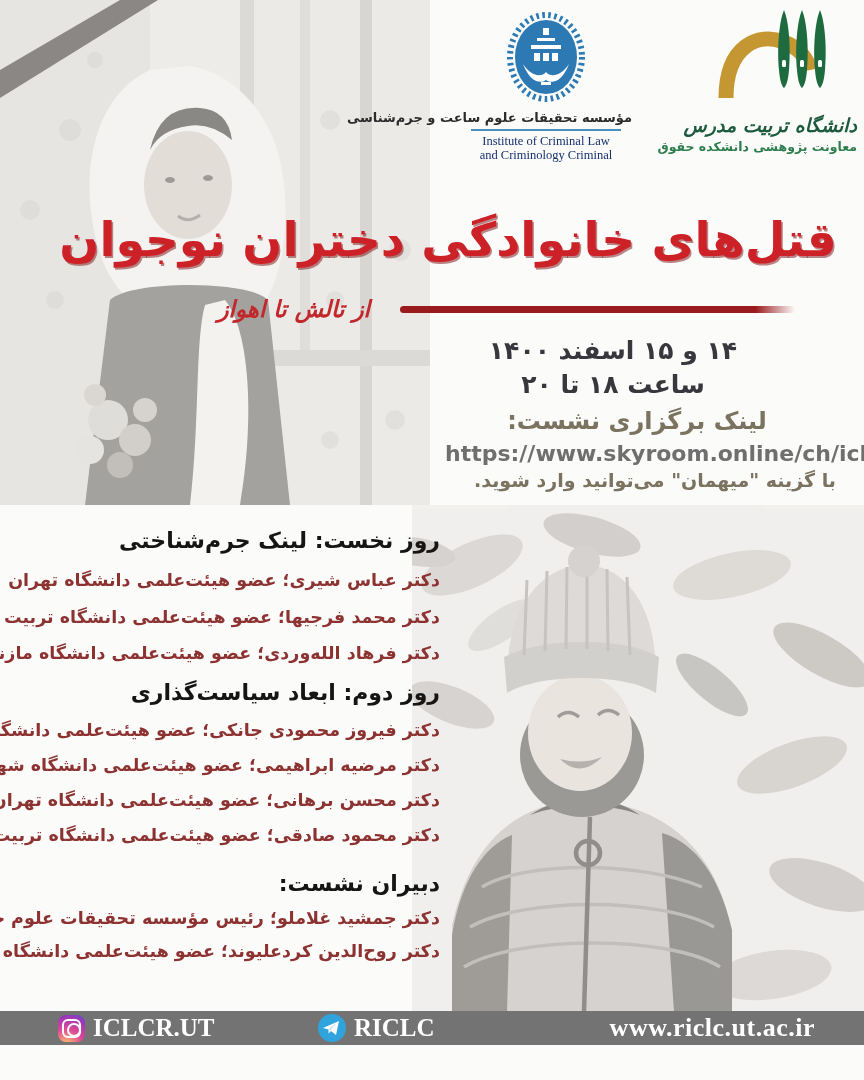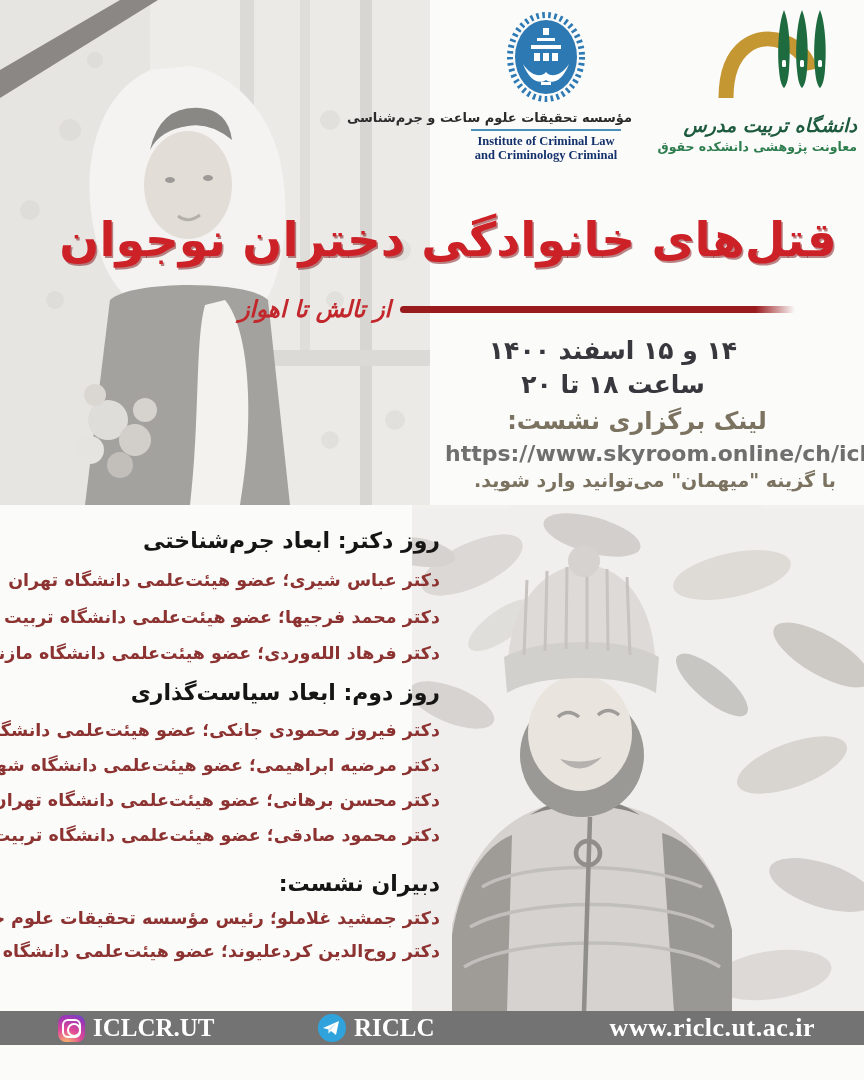--- a/index.html
+++ b/index.html
@@ -8,34 +8,34 @@
 
   
   .photo1 { position:absolute; left:0; top:0; width:430px; height:505px; }
   .photo2 { position:absolute; left:412px; top:505px; width:452px; height:507px; }
   .photo1 svg, .photo2 svg { display:block; width:100%; height:100%; }
 
   
   .ut-block { position:absolute; left:460px; top:12px; width:172px; text-align:center; }
   .ut-callig { margin-top:4px; font-size:13px; font-weight:bold; color:#2b2b2b; direction:rtl; white-space:nowrap; }
   .ut-rule { width:150px; height:2px; background:#4a90bd; margin:4px auto 3px auto; }
-  .ut-en { font-family:"Liberation Serif", serif; font-weight:bold; font-size:12.5px; color:#14316b; line-height:1.15; }
+  .ut-en { font-family:"Liberation Serif", serif; font-weight:normal; font-size:12.5px; color:#14316b; line-height:1.15; }
   .tmu-block { position:absolute; left:685px; top:8px; width:172px; text-align:center; }
   .tmu-callig { margin-top:10px; font-size:19px; font-weight:bold; color:#1e5b3e; direction:rtl; white-space:nowrap; font-style:italic; }
   .tmu-sub { margin-top:3px; font-size:12.5px; font-weight:bold; color:#2e7d4e; direction:rtl; white-space:nowrap; }
 
   
   .main-title { position:absolute; top:212px; left:16px; width:100%; text-align:center;
     font-size:47px; font-weight:bold; color:#cd2128; direction:rtl; white-space:nowrap;
     text-shadow:1.5px 1.5px 0 rgba(122,16,18,.5); }
   .subtitle-row { position:absolute; top:292px; left:95px; width:700px; height:34px;
     display:flex; flex-direction:row; direction:rtl; align-items:center; }
   .subtitle-line { width:395px; height:7px; border-radius:4px;
     background:linear-gradient(to right, #9a1b1e 0%, #9a1b1e 90%, rgba(154,27,30,0) 100%); }
-  .subtitle-text { margin-right:9px; font-size:23px; font-weight:bold; font-style:italic;
+  .subtitle-text { margin-right:30px; font-size:23px; font-weight:bold; font-style:italic;
     color:#c2272c; white-space:nowrap; }
 
   
   .event-block { position:absolute; left:445px; top:0; width:420px; text-align:center; direction:rtl; }
   .ev-line { position:absolute; left:0; width:100%; white-space:nowrap; }
   .ev-date { top:336px; font-size:25px; font-weight:bold; color:#38373d; transform:translateX(-42px); }
   .ev-time { top:370px; font-size:25px; font-weight:bold; color:#38373d; transform:translateX(-42px); }
   .ev-link-label { top:407px; font-size:24px; font-weight:bold; color:#7b7260; transform:translateX(-18px); }
   .ev-url { top:441px; font-size:22px; font-weight:bold; color:#6f6f6f; direction:ltr;
     font-family:"DejaVu Sans", sans-serif; text-decoration:none; display:block; }
@@ -219,21 +219,21 @@
   </div>
 
   <div class="event-block">
     <div class="ev-line ev-date">۱۴ و ۱۵ اسفند ۱۴۰۰</div>
     <div class="ev-line ev-time">ساعت ۱۸ تا ۲۰</div>
     <div class="ev-line ev-link-label">لینک برگزاری نشست:</div>
     <a class="ev-line ev-url" href="#">https://www.skyroom.online/ch/iclcr/iclcr</a>
     <div class="ev-line ev-guest">با گزینه "میهمان" می‌توانید وارد شوید.</div>
   </div>
 
-  <div class="prog-item day-head t-528">روز دکتر: ابعاد جرم‌شناختی</div>
+  <div class="prog-item day-head t-528">روز نخست: لینک جرم‌شناختی</div>
   <div class="prog-item speaker t-570">دکتر عباس شیری؛ عضو هیئت‌علمی دانشگاه تهران</div>
   <div class="prog-item speaker t-607">دکتر محمد فرجیها؛ عضو هیئت‌علمی دانشگاه تربیت مدرس</div>
   <div class="prog-item speaker t-643">دکتر فرهاد الله‌وردی؛ عضو هیئت‌علمی دانشگاه مازندران</div>
 
   <div class="prog-item day-head t-680">روز دوم: ابعاد سیاست‌گذاری</div>
   <div class="prog-item speaker t-720">دکتر فیروز محمودی جانکی؛ عضو هیئت‌علمی دانشگاه تهران</div>
   <div class="prog-item speaker t-755">دکتر مرضیه ابراهیمی؛ عضو هیئت‌علمی دانشگاه شهید بهشتی</div>
   <div class="prog-item speaker t-790">دکتر محسن برهانی؛ عضو هیئت‌علمی دانشگاه تهران</div>
   <div class="prog-item speaker t-825">دکتر محمود صادقی؛ عضو هیئت‌علمی دانشگاه تربیت مدرس</div>
 

